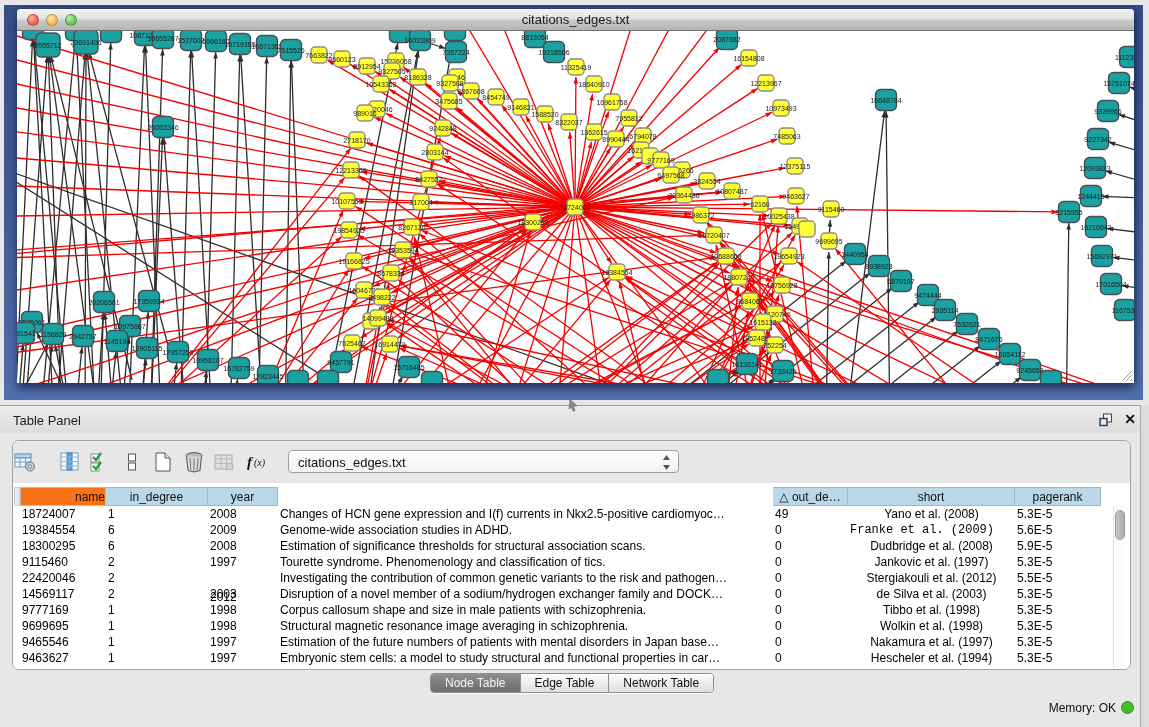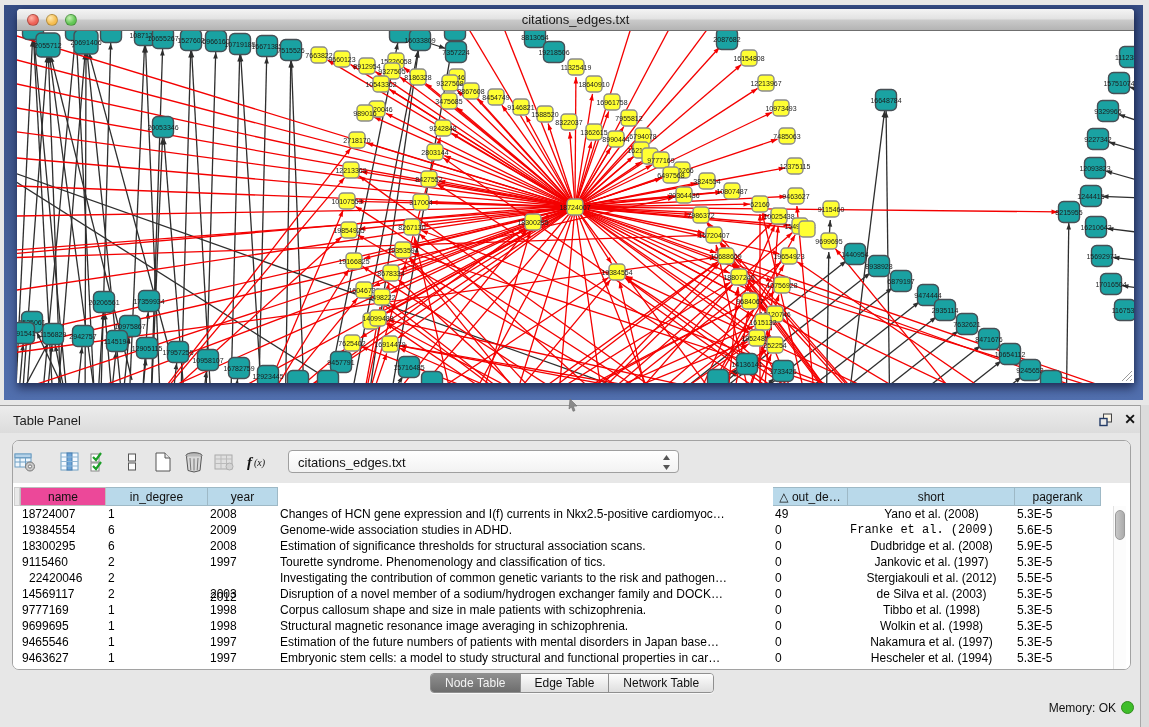--- a/index.html
+++ b/index.html
@@ -47,21 +47,21 @@
            border-radius:4px; }
   #combo-text { position:absolute; left:9px; top:4px; font-size:13px; color:#111; }
   #combo-arrows { position:absolute; right:7px; top:3px; }
 
   #tablewrap { position:absolute; left:0; top:42px; width:100%; height:192px; background:#fff; }
   #thead { position:absolute; left:0; top:4px; height:19px; width:100%; }
   .hcell { position:absolute; top:0; height:19px; background:#b9d9ea;
            border-top:1px solid #9eb9c6; border-bottom:1px solid #9eb9c6;
            border-right:1px solid #9eb9c6; font-size:12px; color:#111;
            text-align:center; line-height:18px; overflow:hidden; white-space:nowrap; }
-  .hcell.gray { background:#ec4899; border-color:#bcbcbc; border-left:1px solid #bcbcbc;}
+  .hcell.gray { background:#f97316; border-color:#bcbcbc; border-left:1px solid #bcbcbc;text-align:right;}
   #rowstrip { position:absolute; left:1px; top:4px; width:6px; height:19px;
               background:#e9e9e9; border:1px solid #cfcfcf; }
   #tbody { position:absolute; left:0; top:23px; width:100%; }
   .trow { position:absolute; left:0; height:16px; width:100%; }
   .tcell { position:absolute; font-size:12px; color:#000; white-space:nowrap;
            overflow:hidden; line-height:16px; }
   #vscroll { position:absolute; right:4px; top:23px; width:13px; height:165px;
              background:#fcfcfc; border-left:1px solid #e3e3e3; }
   #vthumb { position:absolute; left:1px; top:4px; width:10px; height:30px;
             background:linear-gradient(90deg,#c8c8c8,#ababab); border-radius:5px;
@@ -997,21 +997,21 @@
           <div class="trow" style="top: 48px;">
             <div class="tcell" style="left: 9px; width: 82px;">9115460</div>
             <div class="tcell" style="left: 95px; width: 98px;">2</div>
             <div class="tcell" style="left: 197px; width: 66px;">1997</div>
             <div class="tcell" style="left: 267px; width: 491px;">Tourette syndrome. Phenomenology and classification of tics.</div>
             <div class="tcell" style="left: 762px; width: 71px;">0</div>
             <div class="tcell" style="left: 837px; width: 163px; text-align: center;">Jankovic et al. (1997)</div>
             <div class="tcell" style="left: 1004px; width: 82px;">5.3E-5</div>
           </div>
           <div class="trow" style="top: 64px;">
-            <div class="tcell" style="left: 9px; width: 82px; margin-left: 7px;">22420046</div>
+            <div class="tcell" style="left: 9px; width: 82px;">22420046</div>
             <div class="tcell" style="left: 95px; width: 98px;">2</div>
             <div class="tcell" style="left: 197px; width: 66px; margin-top: 19px;">2012</div>
             <div class="tcell" style="left: 267px; width: 491px;">Investigating the contribution of common genetic variants to the risk and pathogen…</div>
             <div class="tcell" style="left: 762px; width: 71px;">0</div>
             <div class="tcell" style="left: 837px; width: 163px; text-align: center;">Stergiakouli et al. (2012)</div>
             <div class="tcell" style="left: 1004px; width: 82px;">5.5E-5</div>
           </div>
           <div class="trow" style="top: 80px;">
             <div class="tcell" style="left: 9px; width: 82px;">14569117</div>
             <div class="tcell" style="left: 95px; width: 98px;">2</div>

